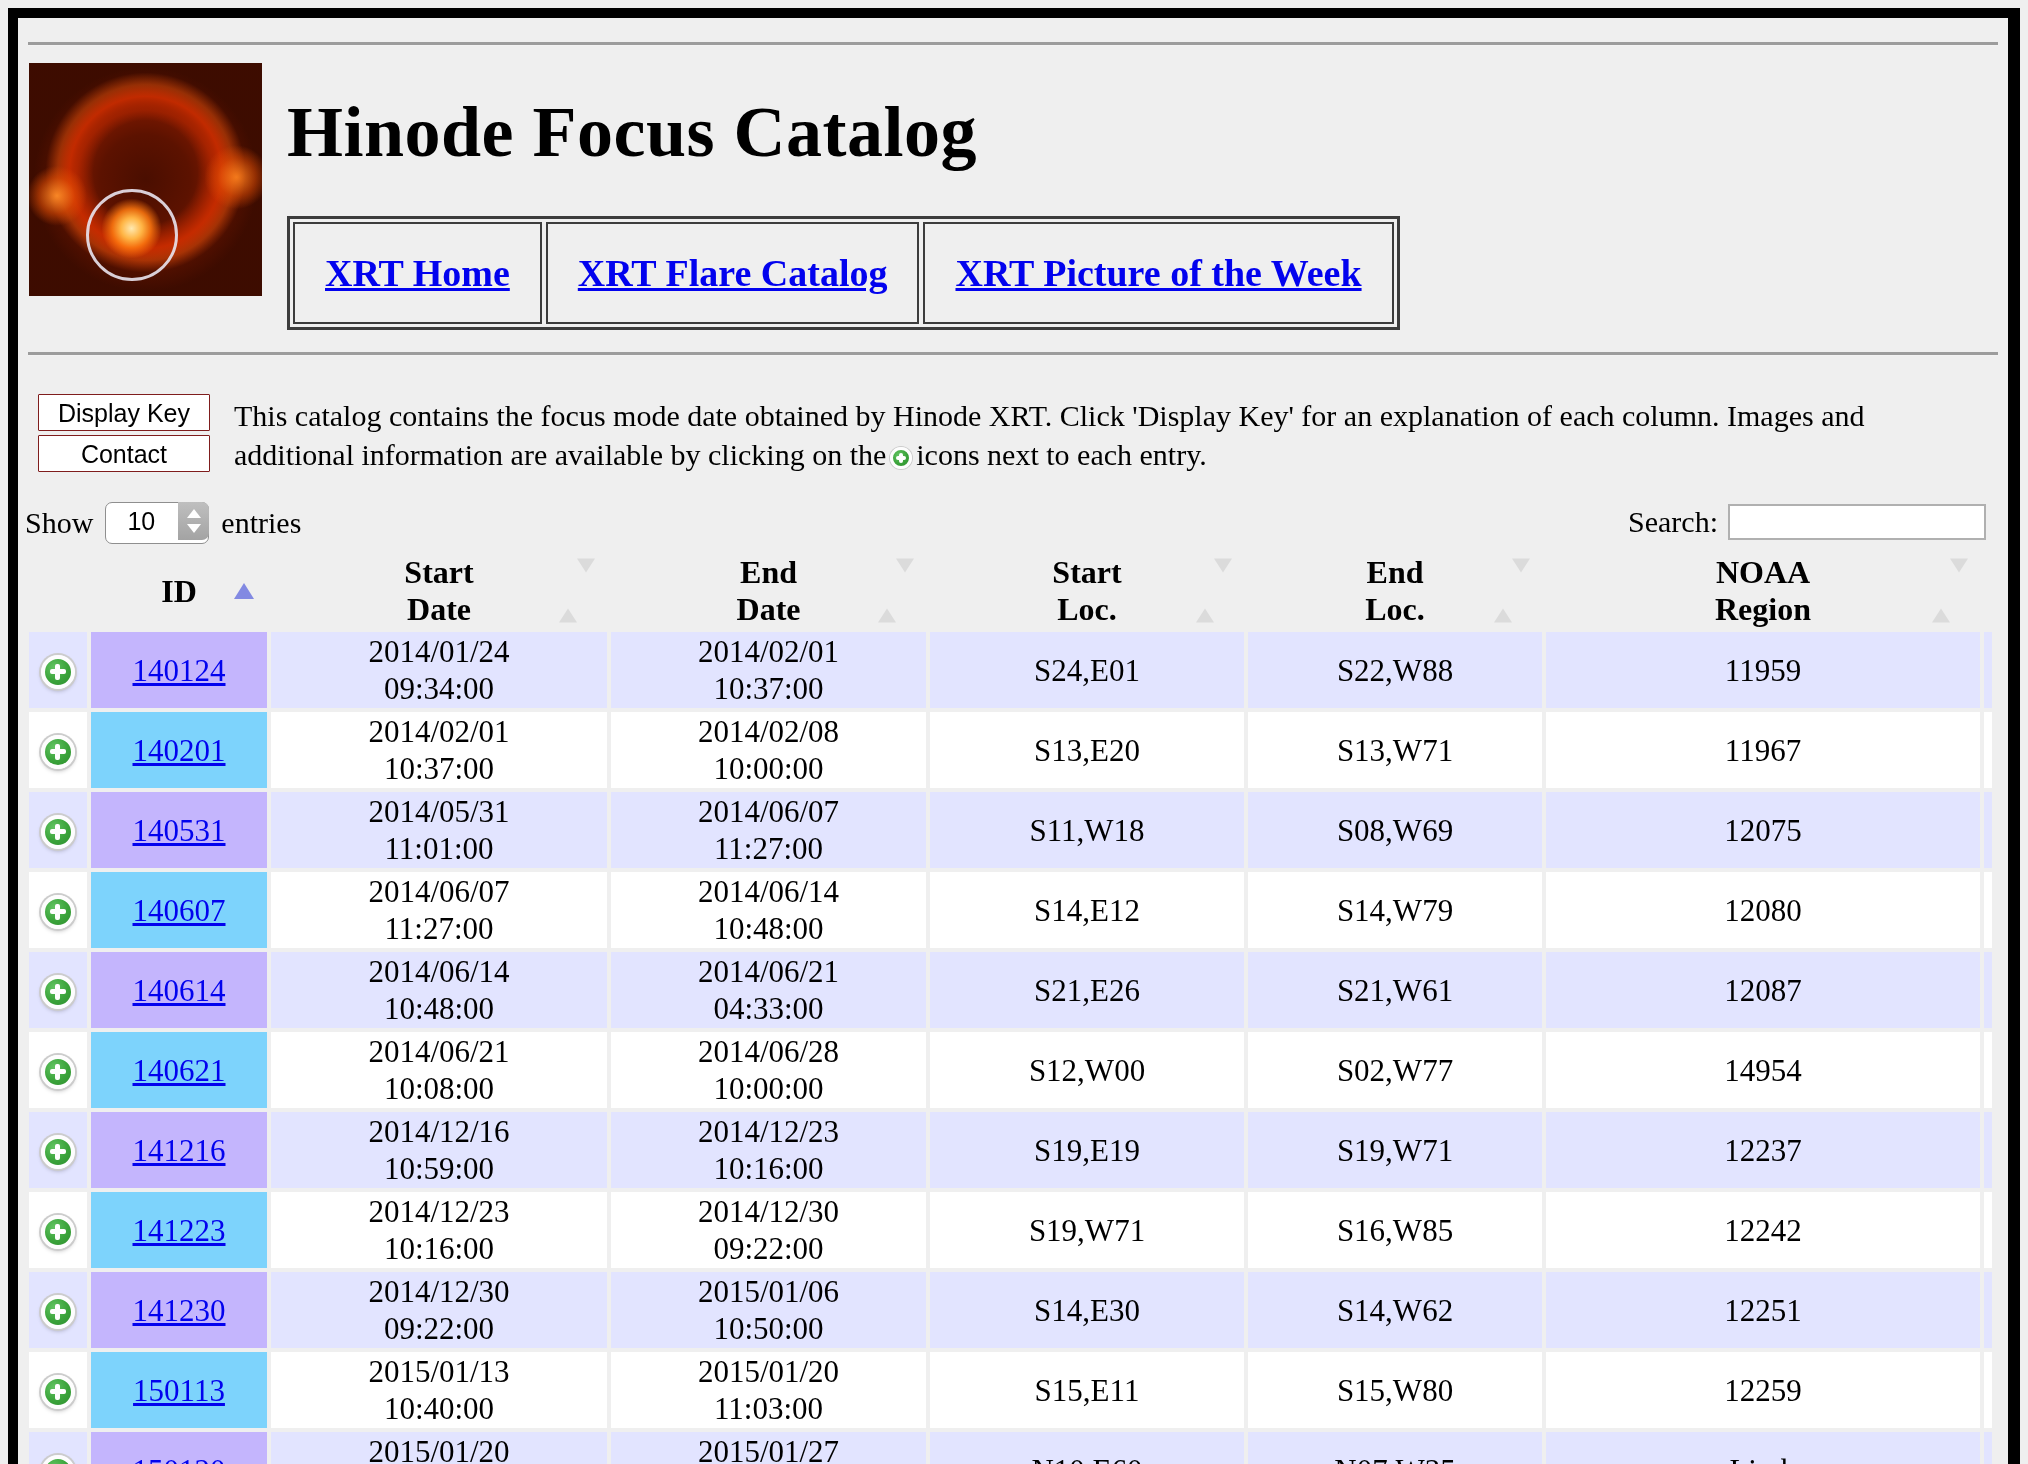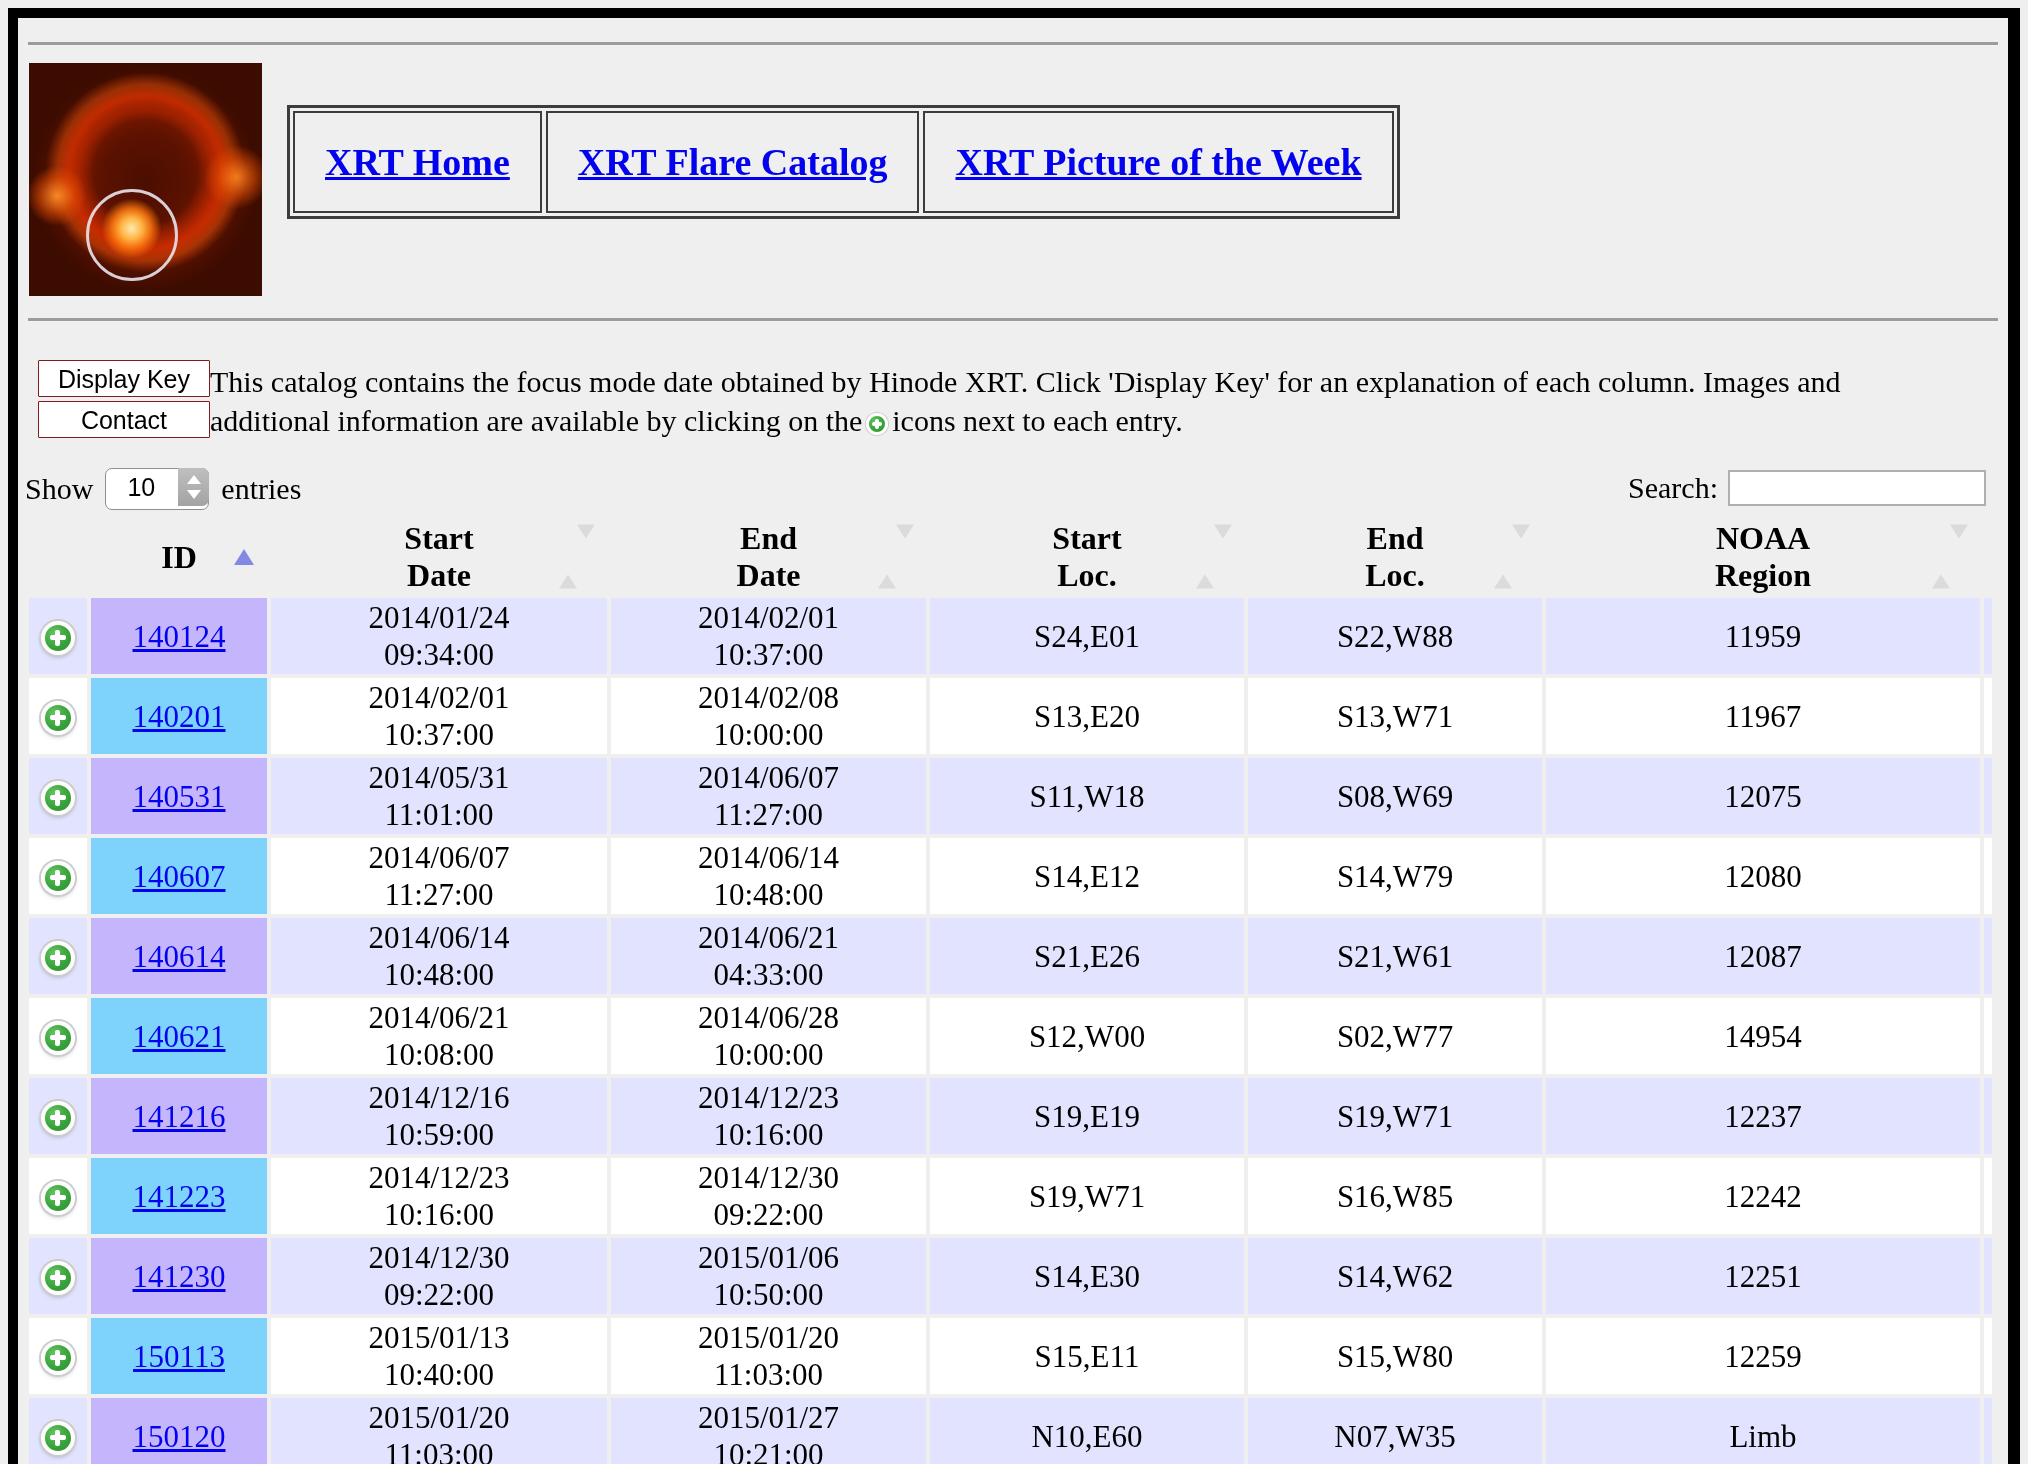--- a/index.html
+++ b/index.html
@@ -40,21 +40,21 @@
   .nav-cell:last-child{margin-right:0;}
   .nav-cell a{color:#0202ee;font-weight:bold;font-size:38px;text-decoration:underline;}
 
   
   .intro{display:flex;margin:38px 14px 0 20px;}
   .intro-buttons{width:172px;flex-shrink:0;}
   .ui-button{display:block;width:172px;height:37px;box-sizing:border-box;background:#fff;
     border:1px solid #7f1d1d;border-radius:1px;margin:0 0 4px 0;
     font-family:"Liberation Sans", sans-serif;font-size:25px;color:#000;text-align:center;line-height:34px;
     padding:0;cursor:pointer;}
-  .intro-text{margin-left:0;font-size:30px;line-height:39px;padding-top:2px;}
+  .intro-text{margin-left:24px;font-size:30px;line-height:39px;padding-top:2px;}
 
   
   .plus-icon{display:inline-block;width:26px;height:26px;border-radius:50%;position:relative;
     background:radial-gradient(circle at 35% 32%, #62c462 0%, #3aa33a 55%, #2d8f2d 100%);
     border:4px solid #fdfdfd;
     box-shadow:0 0 0 2px #cccccc, 0 2px 4px rgba(0,0,0,0.25);vertical-align:middle;}
   .plus-icon::before,.plus-icon::after{content:"";position:absolute;background:#fff;border-radius:2px;}
   .plus-icon::before{width:16px;height:5px;left:5px;top:10px;}
   .plus-icon::after{width:5px;height:16px;left:10px;top:5px;}
   .plus-inline{width:16px;height:16px;border-width:3px;box-shadow:0 0 0 1px #cccccc;margin:0 4px;}
@@ -115,20 +115,21 @@
 
 <div class="content">
 
   <hr class="rule rule1">
 
   <div class="header-row">
     <div class="sun">
       <div class="sun-annot"></div>
     </div>
     <div class="header-right">
+      <h1 class="page-title">Hinode Focus Catalog</h1>
       <div class="nav-box">
         <div class="nav-cell">
           <a href="#">XRT Home</a>
         </div>
         <div class="nav-cell">
           <a href="#">XRT Flare Catalog</a>
         </div>
         <div class="nav-cell">
           <a href="#">XRT Picture of the Week</a>
         </div>

